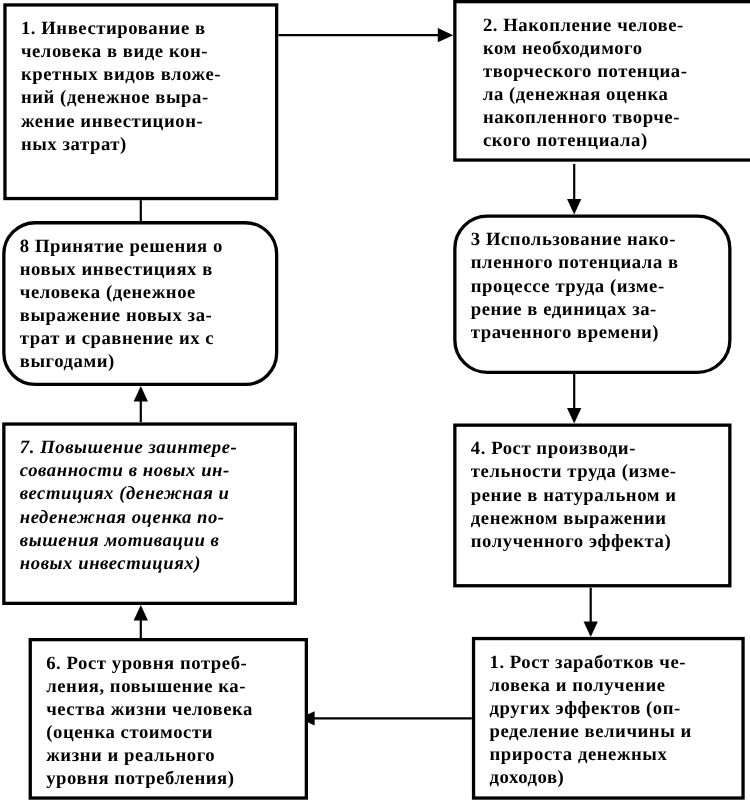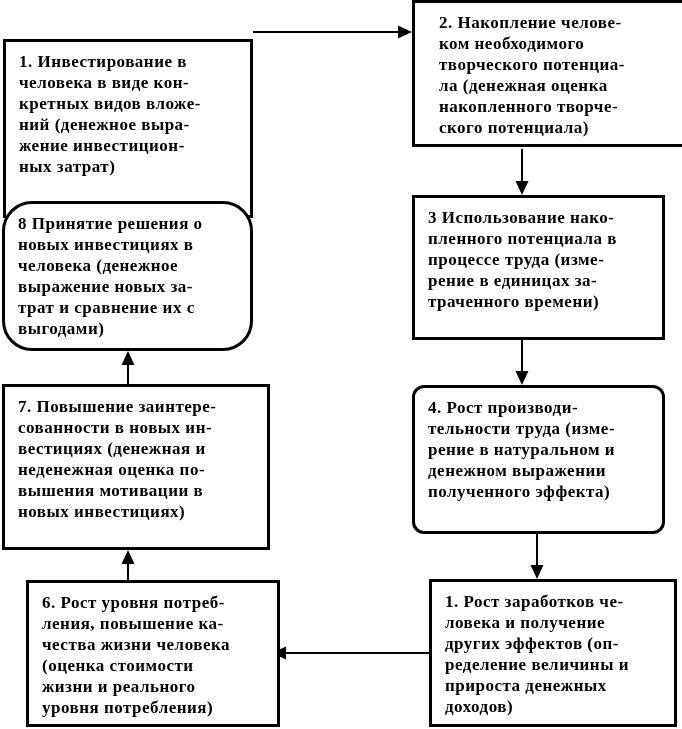--- a/index.html
+++ b/index.html
@@ -20,27 +20,27 @@
     border:3px solid #000000;
     background:#ffffff;
     color:#000000;
     font-size:17px;
     font-weight:bold;
     line-height:21px;
     letter-spacing:0.5px;
     padding:9px 8px 6px 13px;
     white-space:pre-line;
   }
-  .b1{left:3px;  top:3px;  width:250px;height:179px;margin-top:36px;}
+  .b1{left:3px;  top:3px;  width:250px;height:179px;}
   .b2{left:412px;top:0;  width:283px;height:147px;padding-left:24px;}
-  .b3{left:412px;top:195px;width:253px;height:145px;}
-  .b4{left:412px;top:385px;width:253px;height:149px;border-radius:12px;}
+  .b3{left:412px;top:195px;width:253px;height:145px;border-radius:31px;}
+  .b4{left:412px;top:385px;width:253px;height:149px;}
   .b5{left:429px;top:579px;width:248px;height:148px;}
   .b6{left:26px; top:580px;width:254px;height:147px;}
-  .b7{left:2px;  top:384px;width:268px;height:166px;}
+  .b7{left:2px;  top:384px;width:268px;height:166px;font-style:italic;}
   .b8{left:2px;  top:201px;width:251px;height:150px;border-radius:30px;}
   line{stroke:#000000;stroke-width:2;}
   polygon{fill:#000000;}
 </style>
 </head>
 <body>
 
 <div class="canvas">
 
   <svg class="connectors" width="682" height="729" viewBox="0 0 682 729" xmlns="http://www.w3.org/2000/svg">

